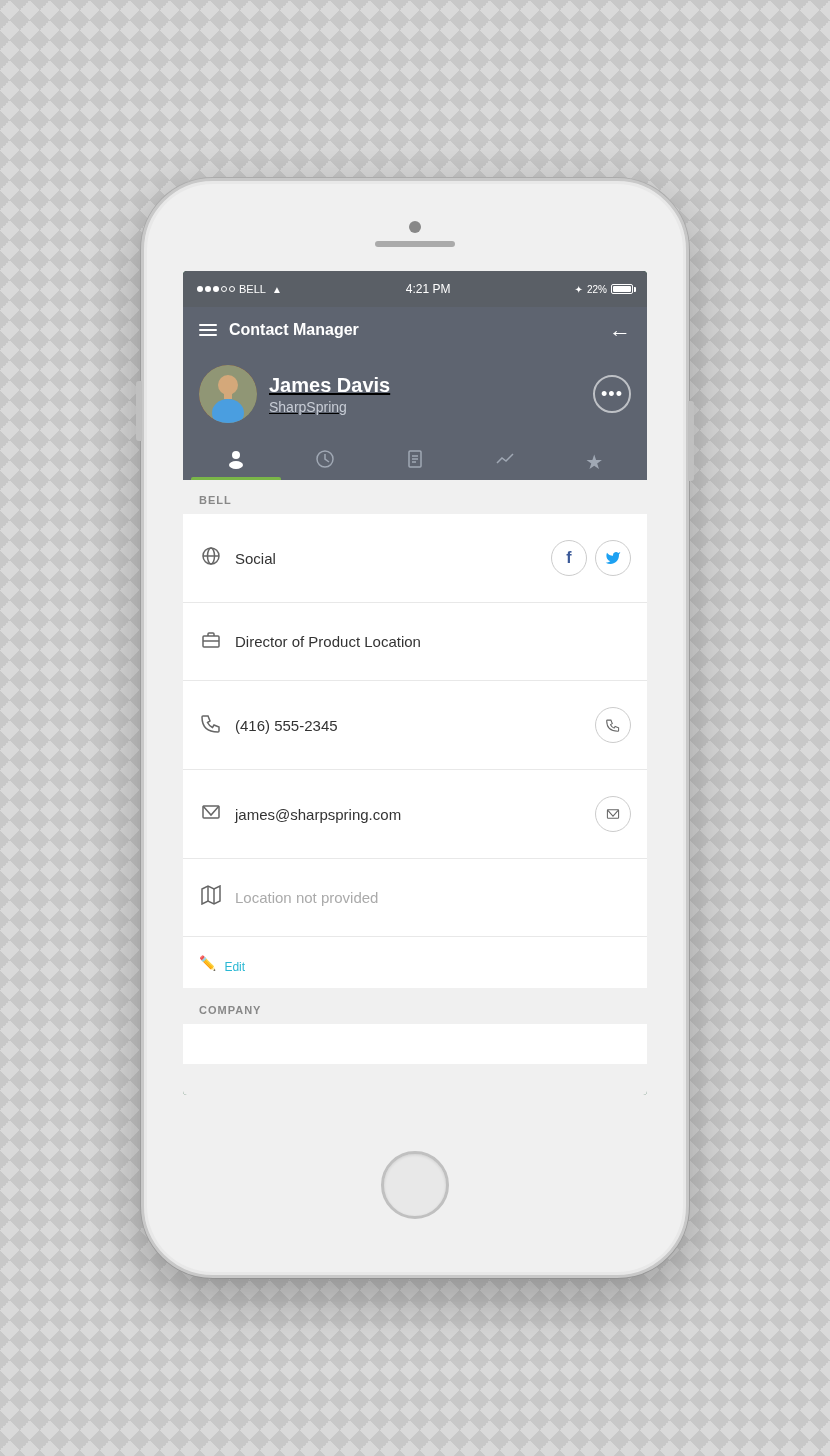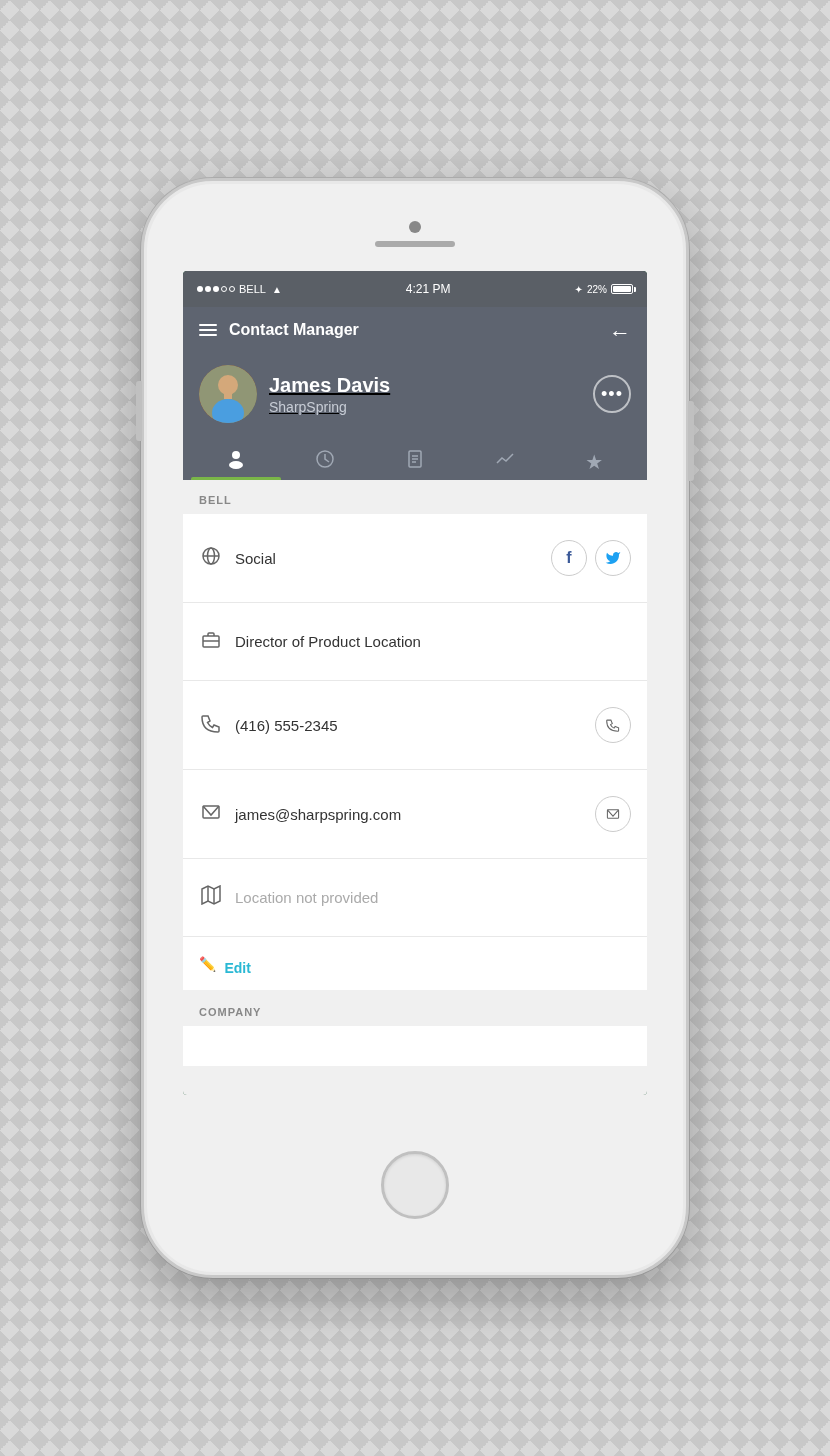--- a/index.html
+++ b/index.html
@@ -384,22 +384,22 @@
 
     .edit-row {
       padding: 14px 16px;
       display: flex;
       align-items: center;
       gap: 8px;
     }
 
     .edit-label {
       color: #2ab8d4;
-      font-size: 14px;
-      font-weight: 700;
+      font-size: 12px;
+      font-weight: 400;
       cursor: pointer;
       margin-top: 9px;
     }
 
     .edit-pencil {
       color: #2ab8d4;
       font-size: 14px;
     }
 
     

